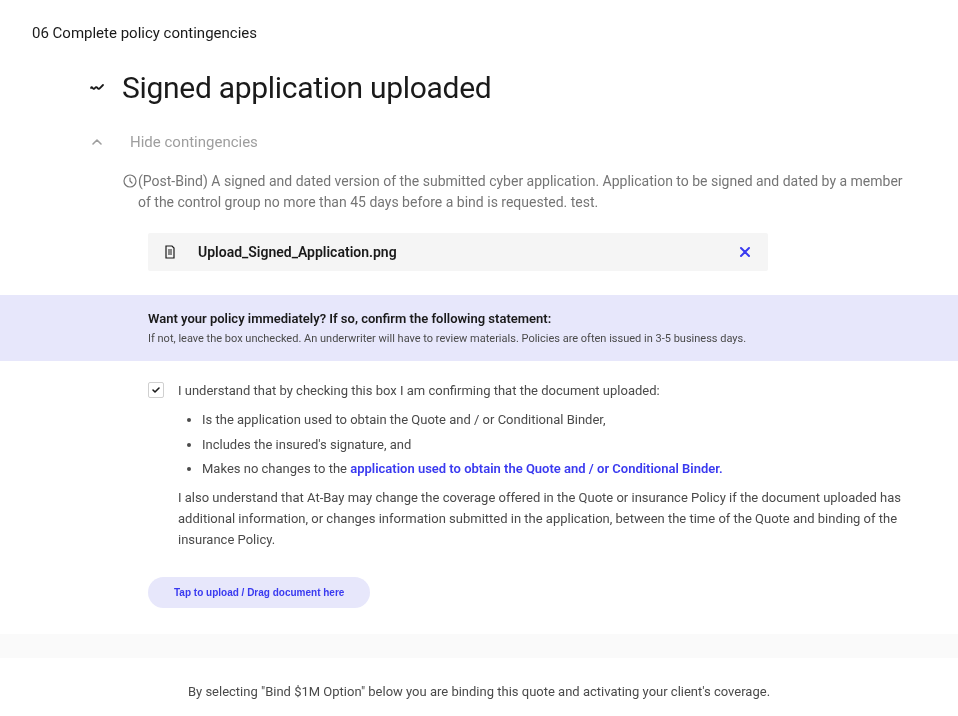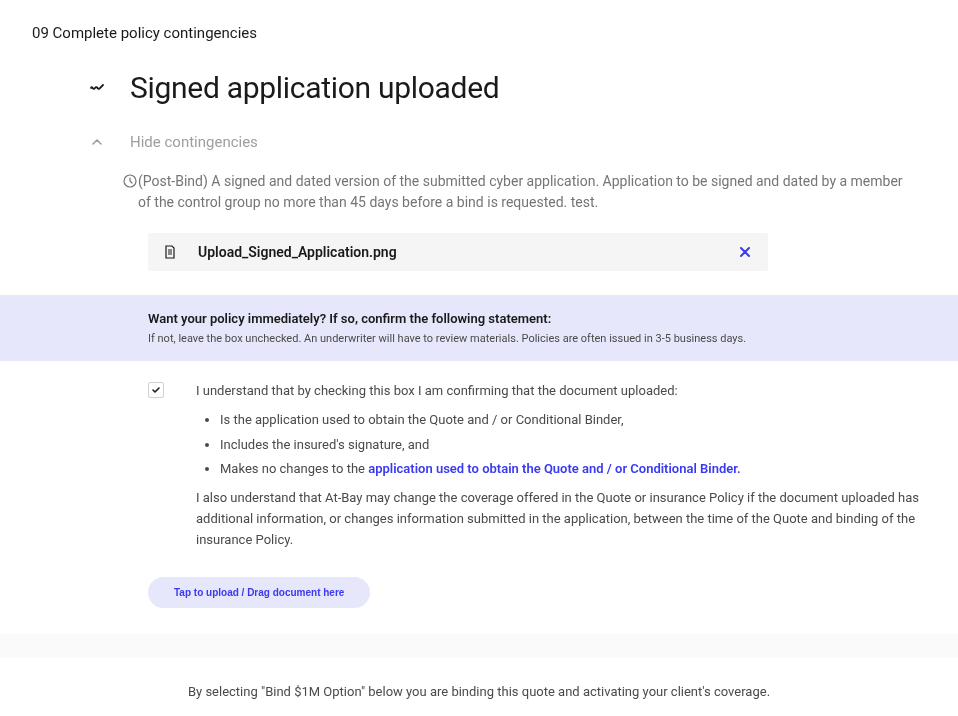--- a/index.html
+++ b/index.html
@@ -17,21 +17,21 @@
       padding: 24px 32px 12px 32px;
       font-size: 15px;
       color: #1a1a1a;
     }
     .main-content {
       padding: 0 0 0 88px;
     }
     .title-row {
       display: flex;
       align-items: center;
-      gap: 24px;
+      gap: 16px;
       padding: 16px 0 20px 0;
     }
     .squiggle-icon {
       width: 18px;
       height: 18px;
       display: flex;
       align-items: center;
       justify-content: center;
     }
     .page-title {
@@ -121,21 +121,21 @@
       color: #1a1a1a;
       margin-bottom: 6px;
     }
     .confirm-subtitle {
       font-size: 11px;
       color: #4a4a4a;
     }
     .checkbox-section {
       display: flex;
       align-items: flex-start;
-      gap: 32px;
+      gap: 14px;
       padding: 20px 34px 20px 60px;
     }
     .checkbox {
       width: 16px;
       height: 16px;
       border: 1px solid #d0d0d0;
       border-radius: 2px;
       display: flex;
       align-items: center;
       justify-content: center;
@@ -188,21 +188,21 @@
     }
     .bind-description {
       font-size: 13px;
       color: #4a4a4a;
       margin-bottom: 24px;
     }
   </style>
 </head>
 <body>
 
-<div class="step-header">09 Complete policy contingencies</div>
+<div class="step-header">06 Complete policy contingencies</div>
 
 <div class="main-content">
   <div class="title-row">
     <span class="squiggle-icon">
       <svg width="16" height="16" viewBox="0 0 16 16" fill="none">
         <path d="M2 8 C3 5, 4 11, 6 8 C8 5, 9 11, 11 8 L14 5" stroke="#1a1a1a" stroke-width="1.8" stroke-linecap="round" fill="none"></path>
       </svg>
     </span>
     <h1 class="page-title">Signed application uploaded</h1>
   </div>

